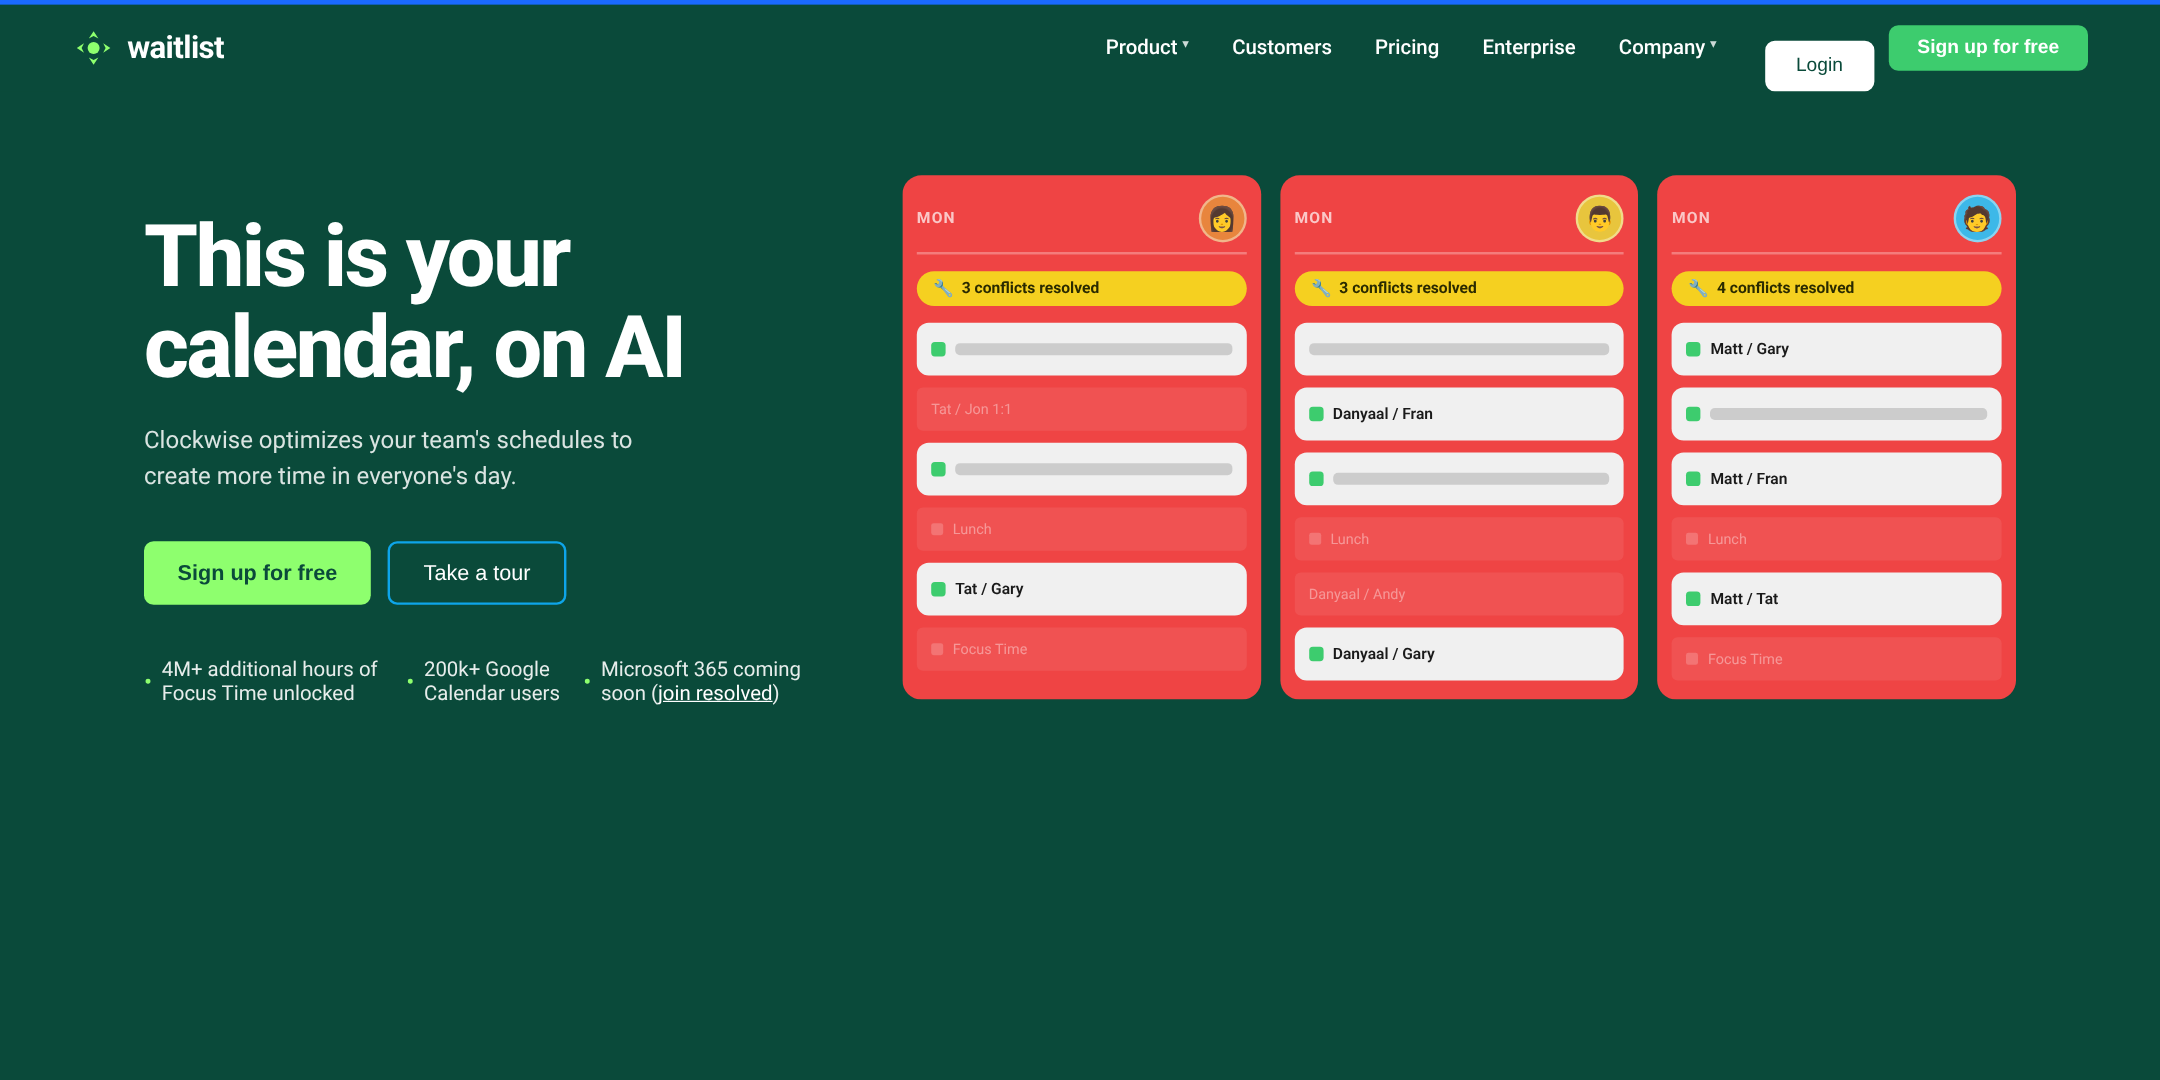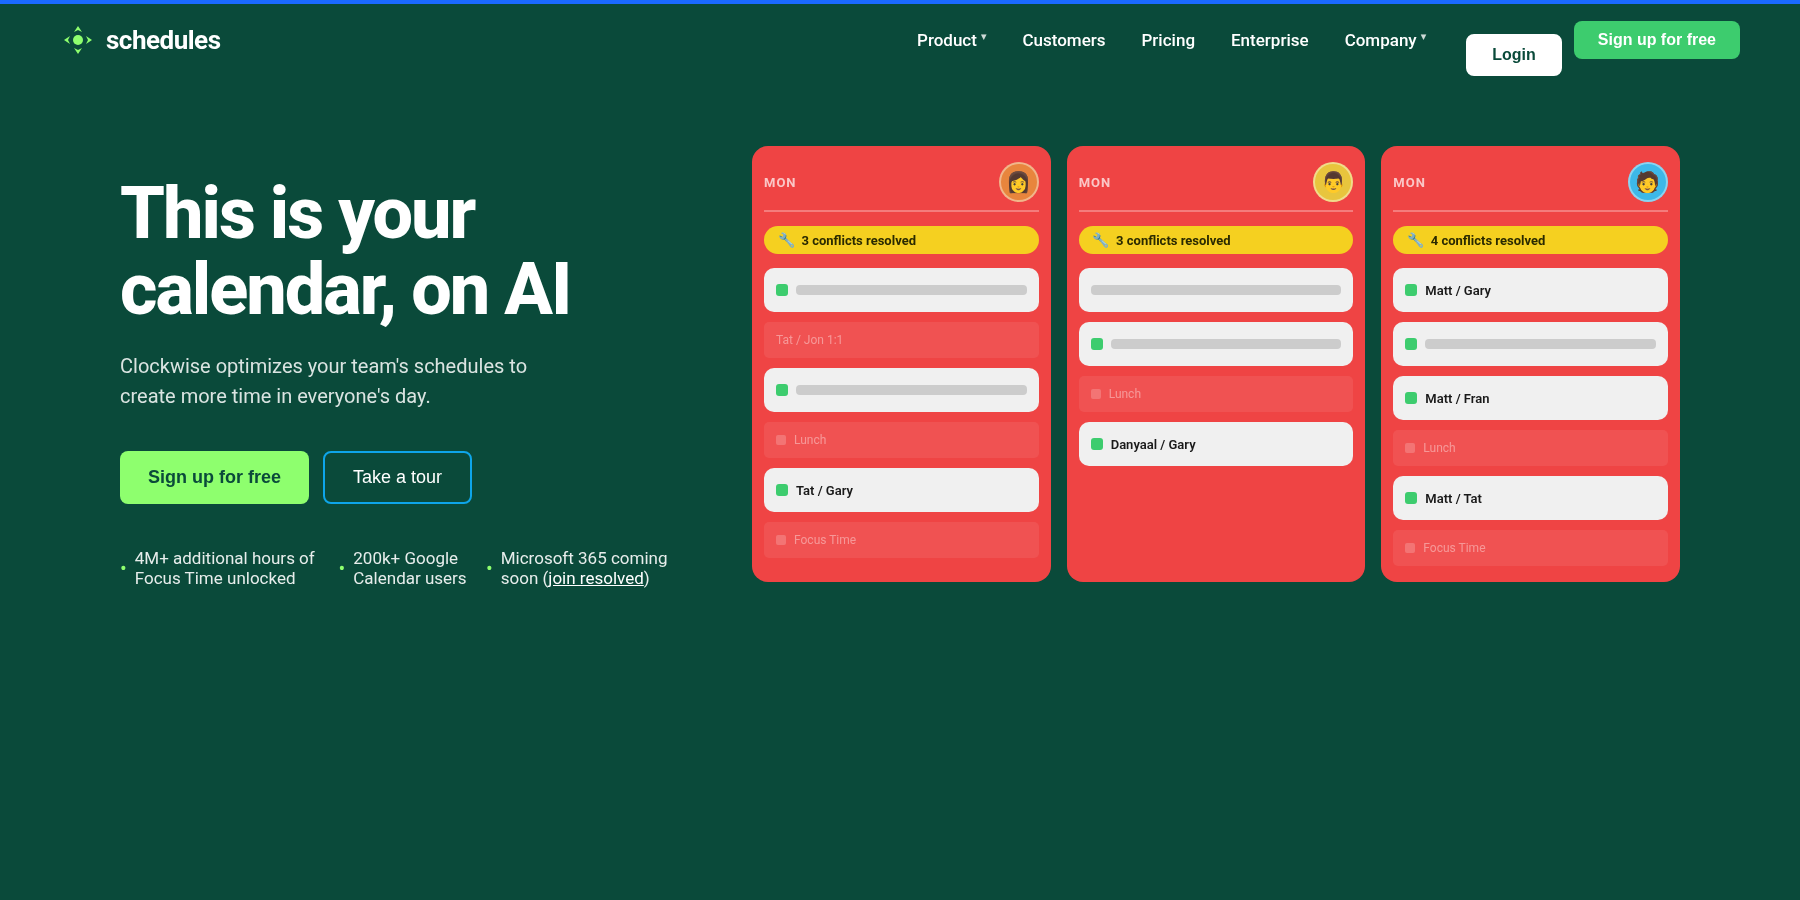--- a/index.html
+++ b/index.html
@@ -66,21 +66,21 @@
       gap: 12px;
       align-items: center;
     }
     .btn-login {
       padding: 10px 24px;
       border: 2px solid #fff;
       background: #fff;
       color: #0a4a3a;
       border-radius: 8px;
       font-size: 16px;
-      font-weight: 700;
+      font-weight: 400;
       cursor: pointer;
       margin-top: 30px;
     }
     .btn-signup-nav {
       padding: 10px 24px;
       background: #3dcc6e;
       color: #fff;
       border: none;
       border-radius: 8px;
       font-size: 16px;
@@ -286,21 +286,21 @@
 
 <nav>
   <div class="logo">
     <svg class="logo-icon" viewBox="0 0 36 36" fill="none" xmlns="http://www.w3.org/2000/svg">
       <path d="M18 4L22 10L18 8L14 10L18 4Z" fill="#8eff6e"></path>
       <path d="M18 32L14 26L18 28L22 26L18 32Z" fill="#8eff6e"></path>
       <path d="M4 18L10 14L8 18L10 22L4 18Z" fill="#8eff6e"></path>
       <path d="M32 18L26 22L28 18L26 14L32 18Z" fill="#8eff6e"></path>
       <circle cx="18" cy="18" r="5" fill="#8eff6e"></circle>
     </svg>
-    <span class="logo-text">schedules</span>
+    <span class="logo-text">waitlist</span>
   </div>
 
   <ul class="nav-links">
     <li>
       <a href="#">
           <span>Product</span> 
           <span class="chevron">▾</span>
         </a>
     </li>
     <li>
@@ -396,25 +396,32 @@
       </div>
       <div class="conflict-badge">
         <span class="wrench">🔧</span>
         <span>3 conflicts resolved</span>
       </div>
       <div class="cal-event">
         <div class="event-bar" style="background:#ccc;height:10px;border-radius:4px;flex:1;"></div>
       </div>
       <div class="cal-event">
         <div class="event-dot"></div>
+        <span class="event-label">Danyaal / Fran</span>
+      </div>
+      <div class="cal-event">
+        <div class="event-dot"></div>
         <div class="event-bar"></div>
       </div>
       <div class="cal-ghost-text">
         <span class="ghost-dot"></span>
         <span class="ghost-text-label">Lunch</span>
+      </div>
+      <div class="cal-ghost-text">
+        <span class="ghost-text-label">Danyaal / Andy</span>
       </div>
       <div class="cal-event">
         <div class="event-dot"></div>
         <span class="event-label">Danyaal / Gary</span>
       </div>
     </div>
 
     <div class="cal-panel">
       <div class="cal-header">
         <span class="cal-day">MON</span>

